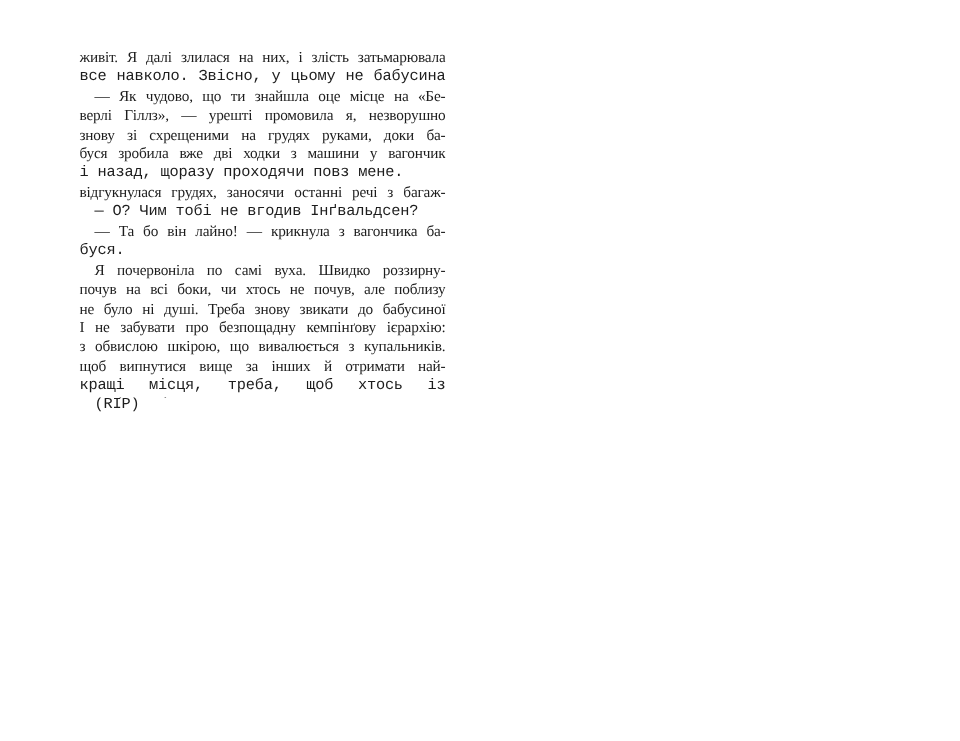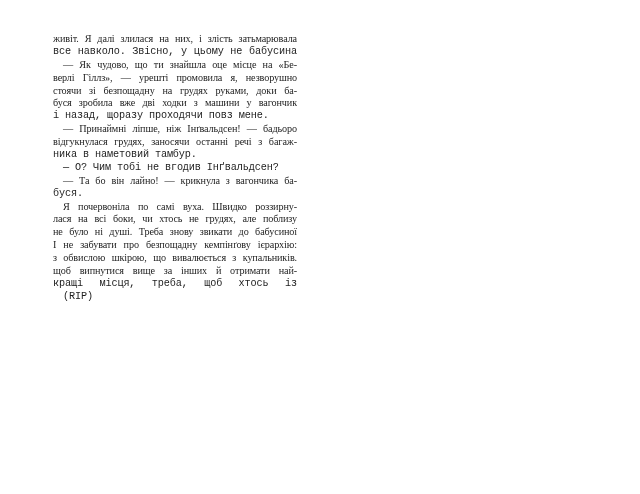--- a/index.html
+++ b/index.html
@@ -37,31 +37,29 @@
 <body>
 
 <div class="book-spread">
 
   <div class="page left">
     <div id="left-text" class="text-block">
         <div class="line">живіт. Я далі злилася на них, і злість затьмарювала</div>
         <div class="line last">все навколо. Звісно, у цьому не бабусина провина.</div>
         <div class="line indent">— Як чудово, що ти знайшла оце місце на «Бе-</div>
         <div class="line">верлі Гіллз», — урешті промовила я, незворушно</div>
-        <div class="line">стоячи зі безпощадну на грудях руками, доки ба-</div>
+        <div class="line">знову зі схрещеними на грудях руками, доки ба-</div>
         <div class="line">буся зробила вже дві ходки з машини у вагончик</div>
         <div class="line last">і назад, щоразу проходячи повз мене.</div>
-        <div class="line indent">— Принаймні ліпше, ніж Інґвальдсен! — бадьоро</div>
         <div class="line">відгукнулася грудях, заносячи останні речі з багаж-</div>
-        <div class="line last">ника в наметовий тамбур.</div>
         <div class="line last indent">— О? Чим тобі не вгодив Інґвальдсен?</div>
         <div class="line indent">— Та бо він лайно! — крикнула з вагончика ба-</div>
         <div class="line last">буся.</div>
         <div class="line indent">Я почервоніла по самі вуха. Швидко роззирну-</div>
-        <div class="line">лася на всі боки, чи хтось не грудях, але поблизу</div>
+        <div class="line">почув на всі боки, чи хтось не почув, але поблизу</div>
         <div class="line">не було ні душі. Треба знову звикати до бабусиної</div>
         <div class="line">І не забувати про безпощадну кемпінґову ієрархію:</div>
         <div class="line">з обвислою шкірою, що вивалюється з купальників.</div>
         <div class="line">щоб випнутися вище за інших й отримати най-</div>
         <div class="line last">кращі місця, треба, щоб хтось із завсідників помер.</div>
         <div class="line last indent">(RIP)</div>
       </div>
   </div>
 
   <div class="page right">

